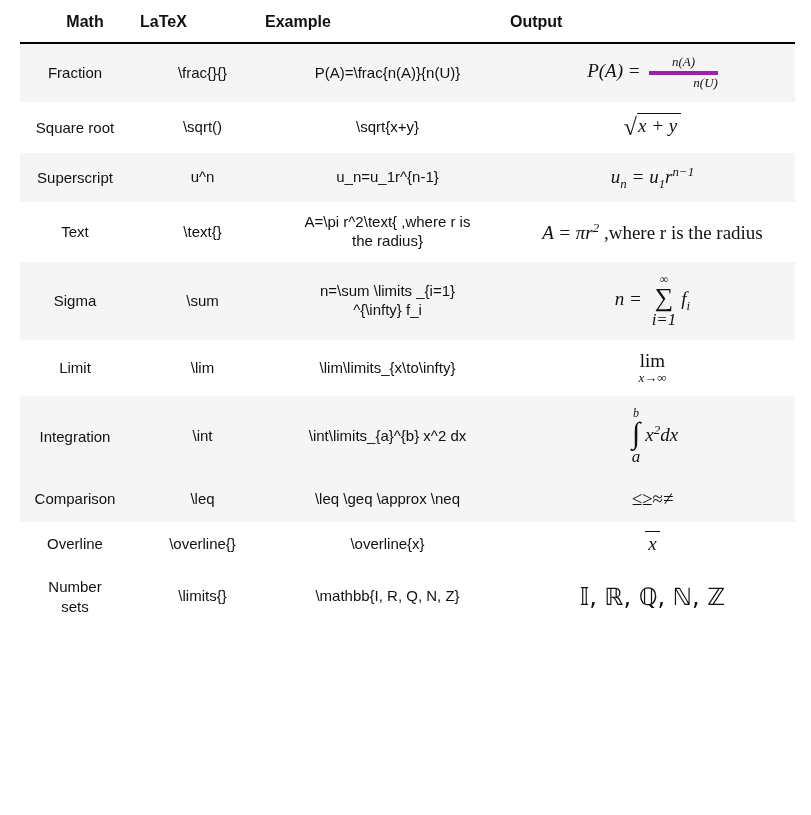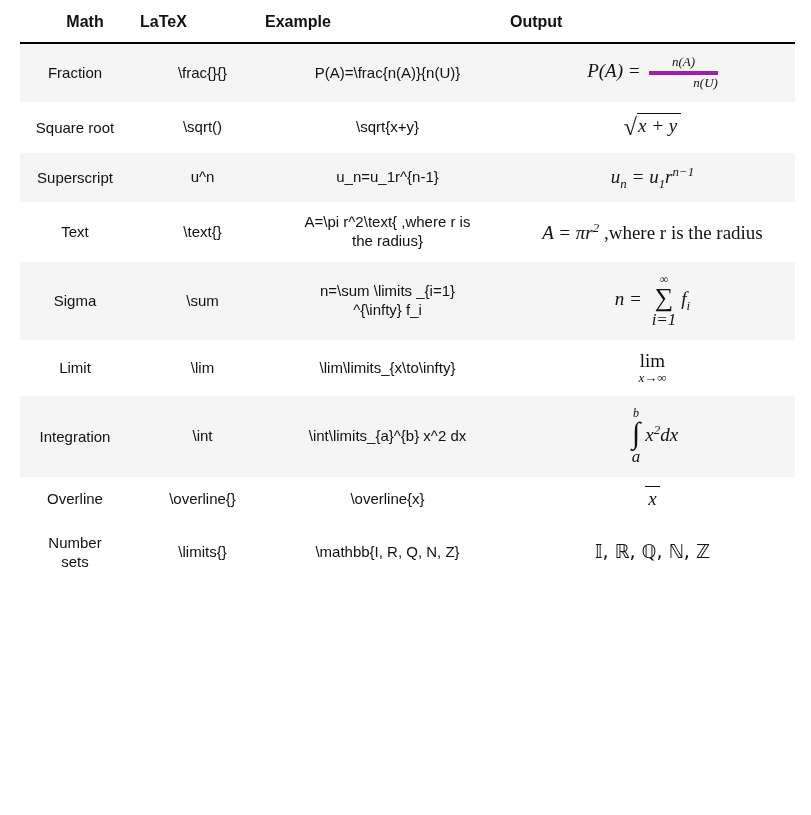--- a/index.html
+++ b/index.html
@@ -80,21 +80,21 @@
   .stack .b { display: block; font-size: 17px; }
   .int .s { font-size: 30px; line-height: 0.95; }
   .lim .t { font-size: 19px; font-style: normal; }
   .lim .b { font-size: 13px; }
 
   .over { border-top: 1px solid #111; padding: 1px 3px 0 3px; }
 
   .bb {
     font-family: "DejaVu Sans", sans-serif;
     font-style: normal;
-    font-size: 19px;
+    font-size: 24px;
   }
 </style>
 </head>
 <body>
 
 <table class="ref">
   <colgroup>
     <col style="width:120px">
       <col style="width:125px">
       <col style="width:245px">
@@ -171,20 +171,28 @@
     <tr class="alt">
       <td class="c-math">Integration</td>
       <td class="c-latex">\int</td>
       <td class="c-example">\int\limits_{a}^{b} x^2 dx</td>
       <td class="c-output">
         <span class="m"><span class="stack int"><span class="t">b</span><span class="s">∫</span><span class="b">a</span></span><span>x</span><sup>2</sup><span>dx</span></span>
       </td>
     </tr>
 
 
+    <tr class="alt">
+      <td class="c-math">Comparison</td>
+      <td class="c-latex">\leq</td>
+      <td class="c-example">\leq \geq \approx \neq</td>
+      <td class="c-output">
+        <span class="m up">≤≥≈≠</span>
+      </td>
+    </tr>
 
     <tr>
       <td class="c-math">Overline</td>
       <td class="c-latex">\overline{}</td>
       <td class="c-example">\overline{x}</td>
       <td class="c-output">
         <span class="m"><span class="over">x</span></span>
       </td>
     </tr>
 

